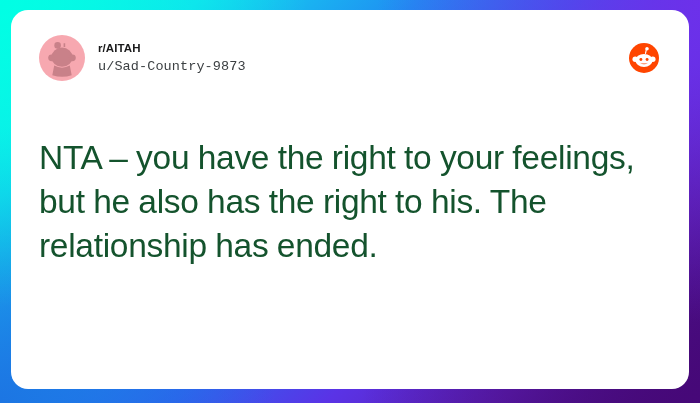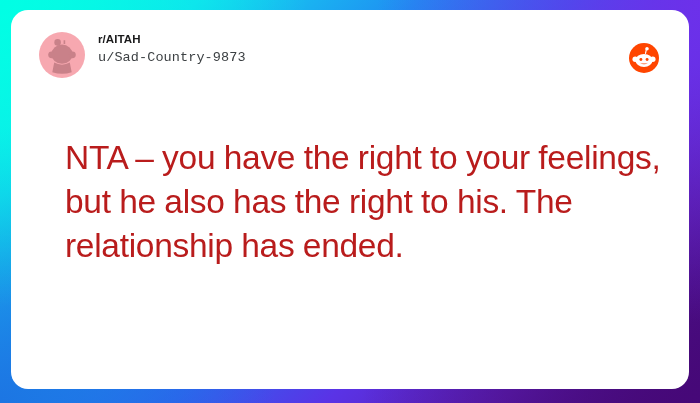--- a/index.html
+++ b/index.html
@@ -52,21 +52,21 @@
     width: 678px;
     height: 379px;
     background: #ffffff;
     border-radius: 17px;
     padding: 22px 28px 0 28px;
   }
 
   
   .post-header {
     display: flex;
-    align-items: flex-start;
+    align-items: center;
     height: 52px;
     position: relative;
   }
 
   .avatar {
     width: 46px;
     height: 46px;
     border-radius: 50%;
     background: #f7a8b0;
     flex: 0 0 auto;
@@ -109,26 +109,25 @@
     width: 30px;
     height: 30px;
   }
   .reddit-logo svg { display: block; width: 30px; height: 30px; }
 
   
   .post-body {
     margin-top: 52px;
     font-size: 33.5px;
     line-height: 44px;
-    color: #b91c1c;
+    color: #14532d;
     font-weight: 400;
     letter-spacing: -0.3px;
     max-width: 600px;
     word-spacing: -0.5px;
-    margin-left: 26px;
   }
 </style>
 </head>
 <body>
 
 <div id="backdrop"></div>
 
 <div id="card">
 
   <div class="post-header">

